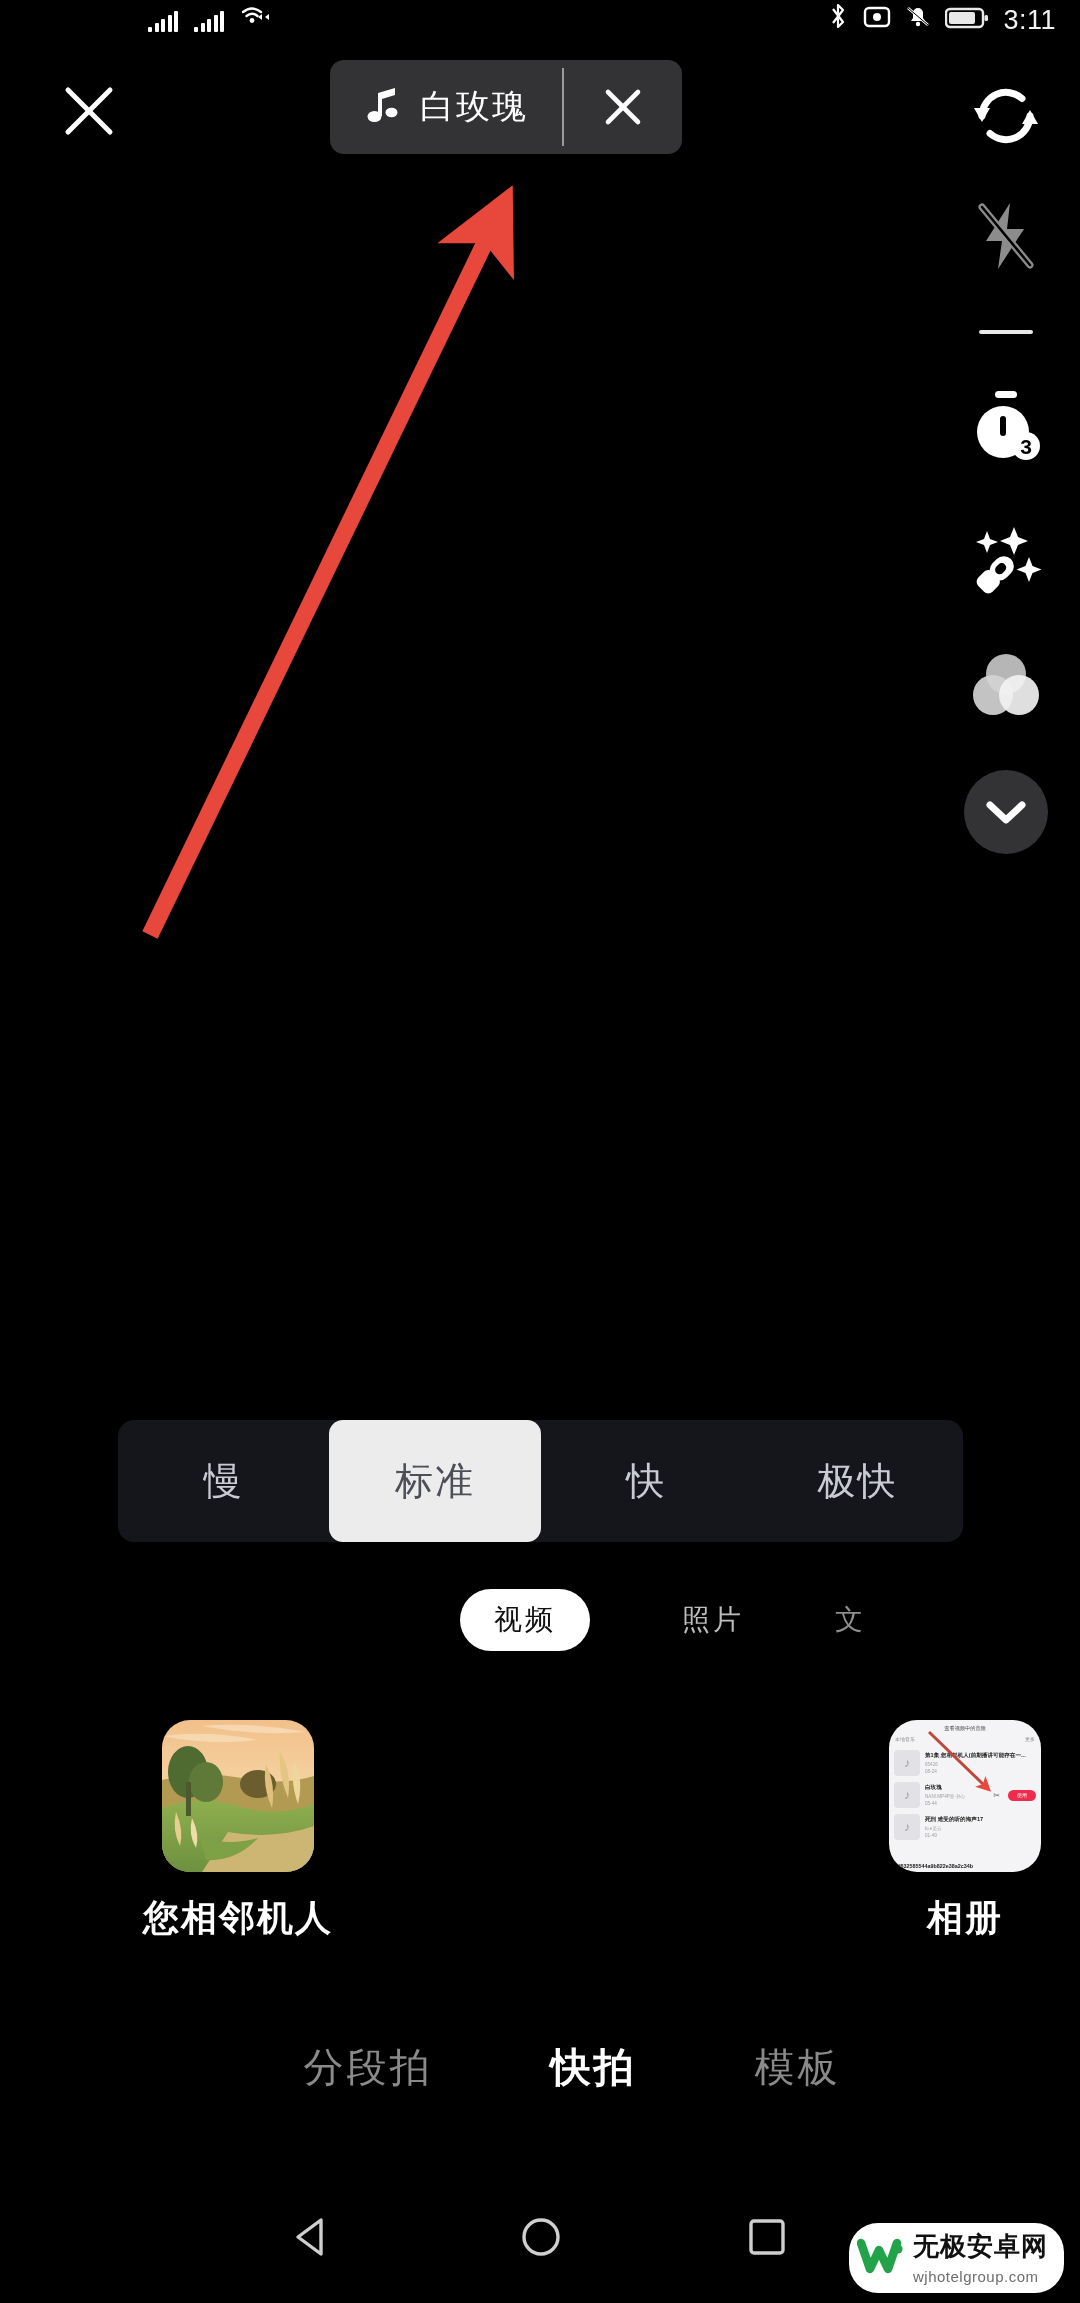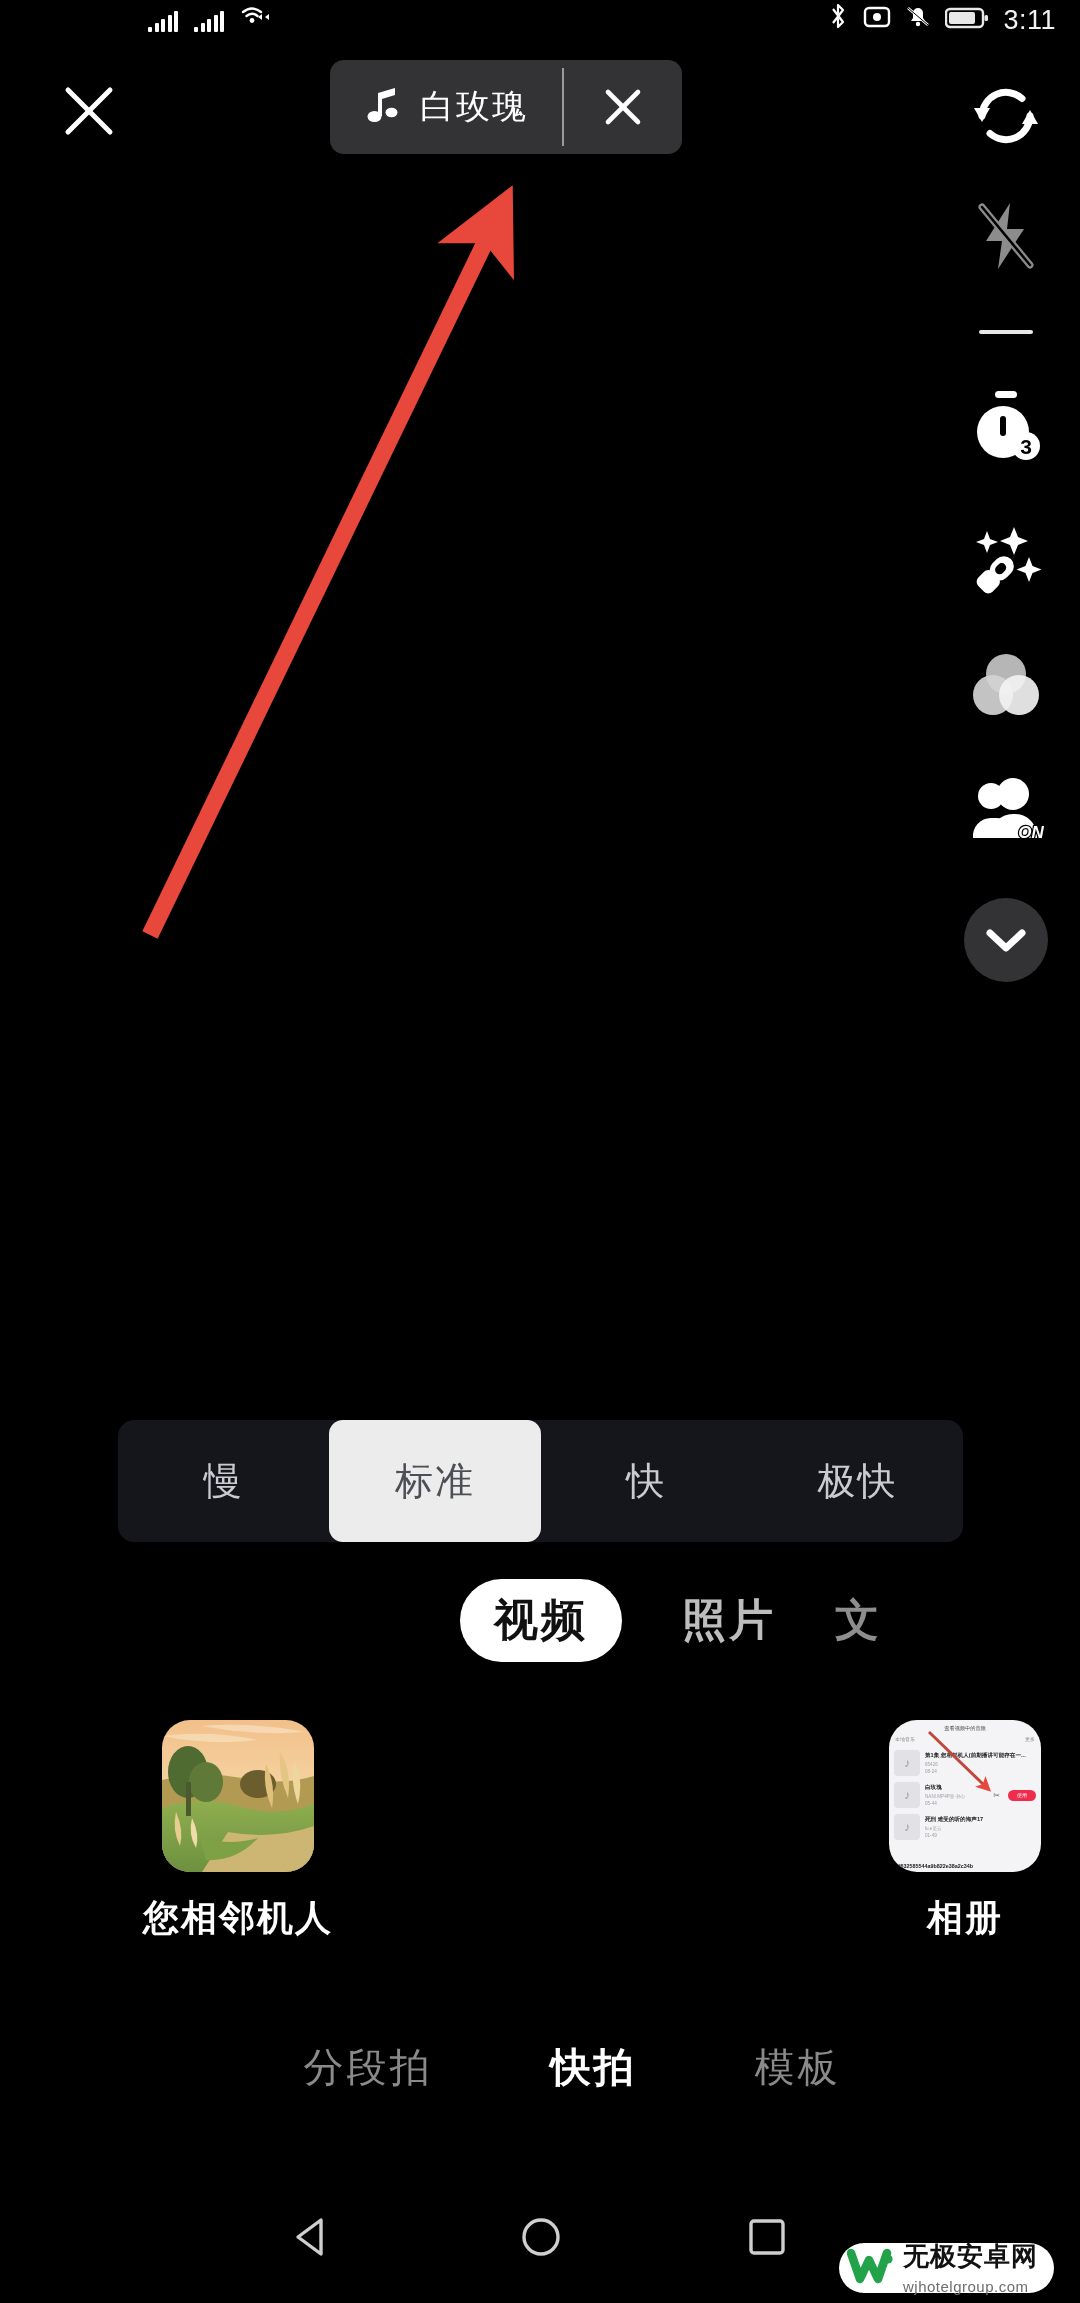--- a/index.html
+++ b/index.html
@@ -52,21 +52,21 @@
   .speed-item{
     flex:1;text-align:center;font-size:38px;color:#c9cbd2;letter-spacing:2px;
     height:122px;line-height:122px;
   }
   .speed-item.sel{
     background:#ececed;color:#4d4f56;border-radius:14px;height:122px;
   }
 
   
   .modetabs{position:absolute;left:0;top:1570px;width:1080px;height:100px;display:flex;align-items:center;}
-  .mode{font-size:44px;font-weight:bold;letter-spacing:3px;}
+  .mode{font-size:28px;font-weight:normal;letter-spacing:3px;}
   .mode.sel{background:#fff;color:#111;border-radius:44px;padding:12px 34px;}
   .mode.dim{color:#bdbdbd;}
   .mode.faded{color:#8e8e8e;}
 
   
   .capture{position:absolute;left:0;top:1720px;width:1080px;height:290px;}
   .thumb-wrap{position:absolute;display:flex;flex-direction:column;align-items:center;}
   .thumb{width:152px;height:152px;border-radius:28px;overflow:hidden;position:relative;}
   .thumb-label{margin-top:22px;font-size:36px;font-weight:bold;letter-spacing:2px;color:#fff;}
 
@@ -93,21 +93,21 @@
 
   
   .navbar{position:absolute;left:0;bottom:0;width:1080px;height:128px;}
   .navbar .n{position:absolute;top:50%;transform:translateY(-50%);}
   .nb-back{left:288px;}
   .nb-home{left:516px;}
   .nb-recent{left:742px;}
 
   
   .wm{
-    position:absolute;right:26px;bottom:10px;height:50px;padding:0 16px 0 8px;
+    position:absolute;right:16px;bottom:10px;height:70px;padding:0 16px 0 8px;
     background:#ffffff;border-radius:29px;display:flex;align-items:center;gap:10px;
   }
   .wm-text{display:flex;flex-direction:column;line-height:1;}
   .wm-t1{font-size:26px;color:#111;font-weight:bold;letter-spacing:1px;}
   .wm-t2{font-size:15px;color:#6d6d6d;letter-spacing:.5px;margin-top:10px;}
 </style>
 </head>
 <body>
 
 <div class="screen">
@@ -246,29 +246,20 @@
     </div>
 
     <div class="rail-item" style="height:128px;">
       <svg width="76" height="72" viewBox="0 0 76 72">
         <circle cx="38" cy="26" r="20" fill="#b6b6b6"></circle>
         <circle cx="25" cy="47" r="20" fill="#d4d4d4" opacity="0.92"></circle>
         <circle cx="51" cy="47" r="20" fill="#f2f2f2" opacity="0.92"></circle>
       </svg>
     </div>
 
-    <div class="rail-item" style="height:128px;">
-      <svg width="82" height="72" viewBox="0 0 82 72">
-        <circle cx="26" cy="20" r="13" fill="#fff"></circle>
-        <circle cx="48" cy="18" r="16" fill="#fff"></circle>
-        <path d="M8 62 a18 18 0 0 1 18 -20 l6 0 a18 18 0 0 1 18 20 z" fill="#fff"></path>
-        <path d="M26 62 a22 22 0 0 1 22 -24 l2 0 a22 22 0 0 1 22 24 z" fill="#fff"></path>
-        <text x="66" y="62" font-size="17" font-weight="bold" font-style="italic" fill="#fff" text-anchor="middle" stroke="#000" stroke-width="2.5" paint-order="stroke" font-family="Liberation Sans, sans-serif">ON</text>
-      </svg>
-    </div>
 
     <div class="rail-item" style="height:128px;">
       <div class="chev-btn">
         <svg width="44" height="30" viewBox="0 0 44 30">
           <path d="M6 8 L22 23 L38 8" stroke="#fff" stroke-width="7" fill="none" stroke-linecap="round" stroke-linejoin="round"></path>
         </svg>
       </div>
     </div>
   </div>
 

